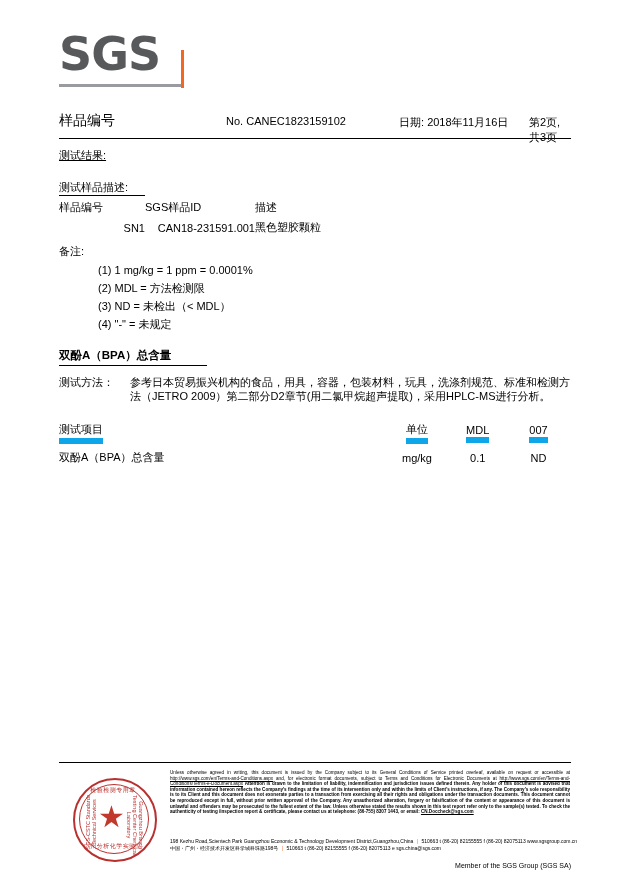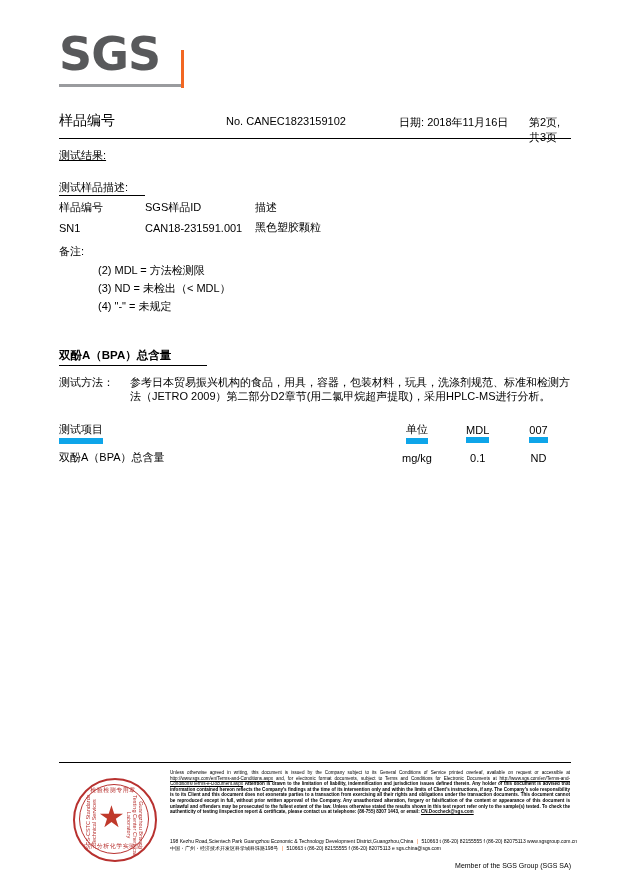--- a/index.html
+++ b/index.html
@@ -127,21 +127,21 @@
     text-align: left;
     padding: 2px 0 4px 0;
     margin-top: 20px;
   }
   .sample-table td {
     padding: 1px 0 2px 0;
   }
   .col-a { width: 86px; }
   .col-b { width: 110px; }
   .col-c { width: auto; }
-  .cell-center { text-align: left; }
+  .cell-center { text-align: right; }
 
   
   .notes-label { left: 55px; top: 244px; }
   .notes {
     position: absolute;
     left: 94px;
     top: 261px;
     font-size: 11px;
     line-height: 18px;
   }
@@ -333,20 +333,21 @@
       <tr>
         <td class="col-a cell-center">SN1</td>
         <td class="col-b cell-center">CAN18-231591.001</td>
         <td class="col-c">黑色塑胶颗粒</td>
       </tr>
     </tbody>
   </table>
 
   <div class="sec-label notes-label">备注:</div>
   <div class="notes">
+    <div>(1) 1 mg/kg = 1 ppm = 0.0001%</div>
     <div>(2) MDL = 方法检测限</div>
     <div>(3) ND = 未检出（&lt; MDL）</div>
     <div>(4) "-" = 未规定</div>
   </div>
 
   <div class="bpa-heading">双酚A（BPA）总含量</div>
   <div class="bpa-underline"></div>
 
   <div class="method-label">测试方法：</div>
   <div class="method-text">参考日本贸易振兴机构的食品，用具，容器，包装材料，玩具，洗涤剂规范、标准和检测方法（JETRO 2009）第二部分D2章节(用二氯甲烷超声提取)，采用HPLC-MS进行分析。</div>

